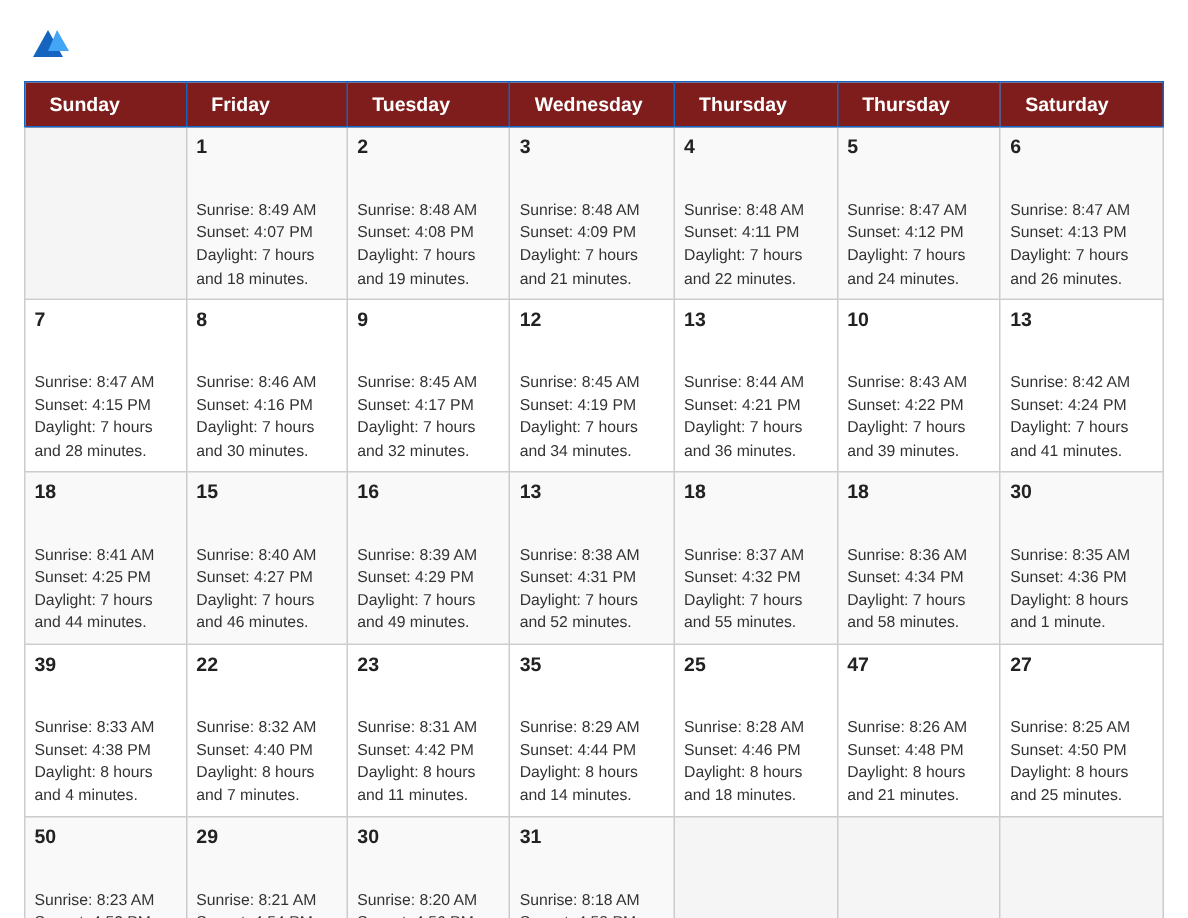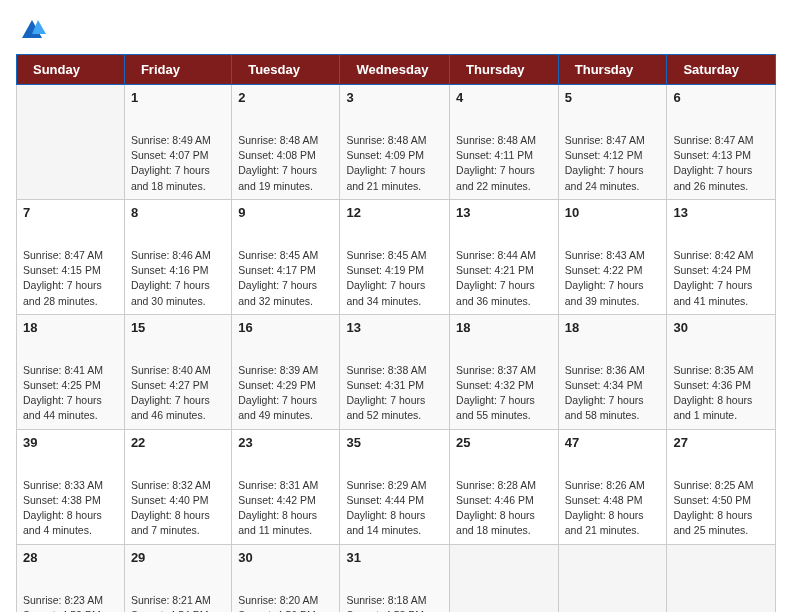--- a/index.html
+++ b/index.html
@@ -251,21 +251,21 @@
           <span class="day-number">47</span>
           <div class="day-info">Sunrise: 8:26 AM<br>Sunset: 4:48 PM<br>Daylight: 8 hours and 21 minutes.</div>
         </td>
         <td>
           <span class="day-number">27</span>
           <div class="day-info">Sunrise: 8:25 AM<br>Sunset: 4:50 PM<br>Daylight: 8 hours and 25 minutes.</div>
         </td>
       </tr>
       <tr>
         <td>
-          <span class="day-number">28</span>
+          <span class="day-number">50</span>
           <div class="day-info">Sunrise: 8:23 AM<br>Sunset: 4:52 PM<br>Daylight: 8 hours and 28 minutes.</div>
         </td>
         <td>
           <span class="day-number">29</span>
           <div class="day-info">Sunrise: 8:21 AM<br>Sunset: 4:54 PM<br>Daylight: 8 hours and 32 minutes.</div>
         </td>
         <td>
           <span class="day-number">30</span>
           <div class="day-info">Sunrise: 8:20 AM<br>Sunset: 4:56 PM<br>Daylight: 8 hours and 36 minutes.</div>
         </td>

